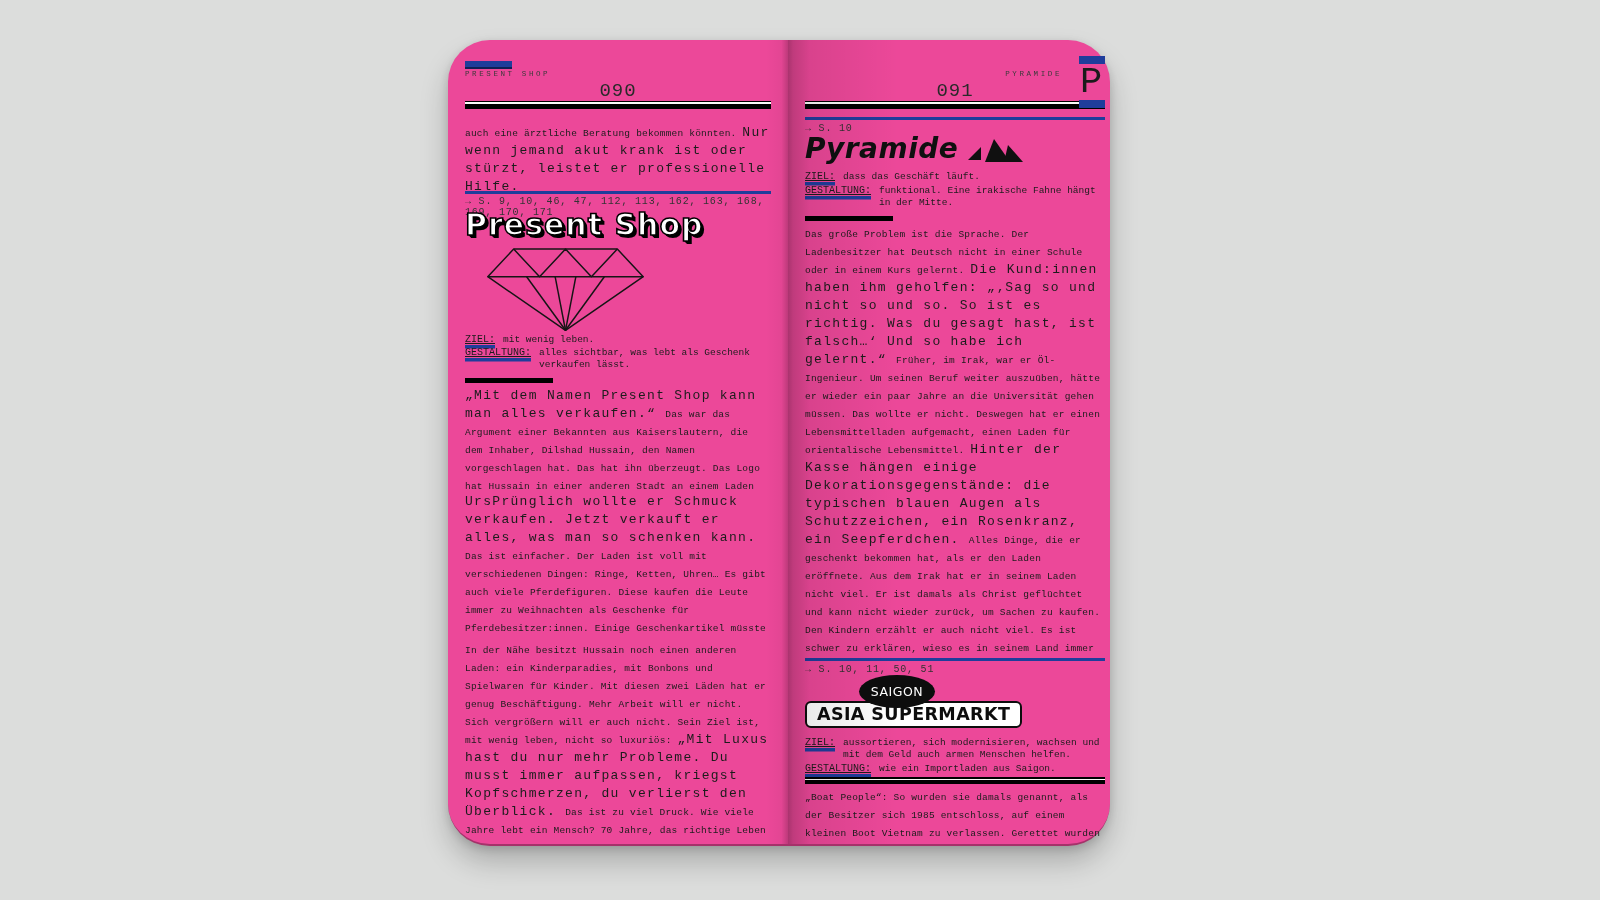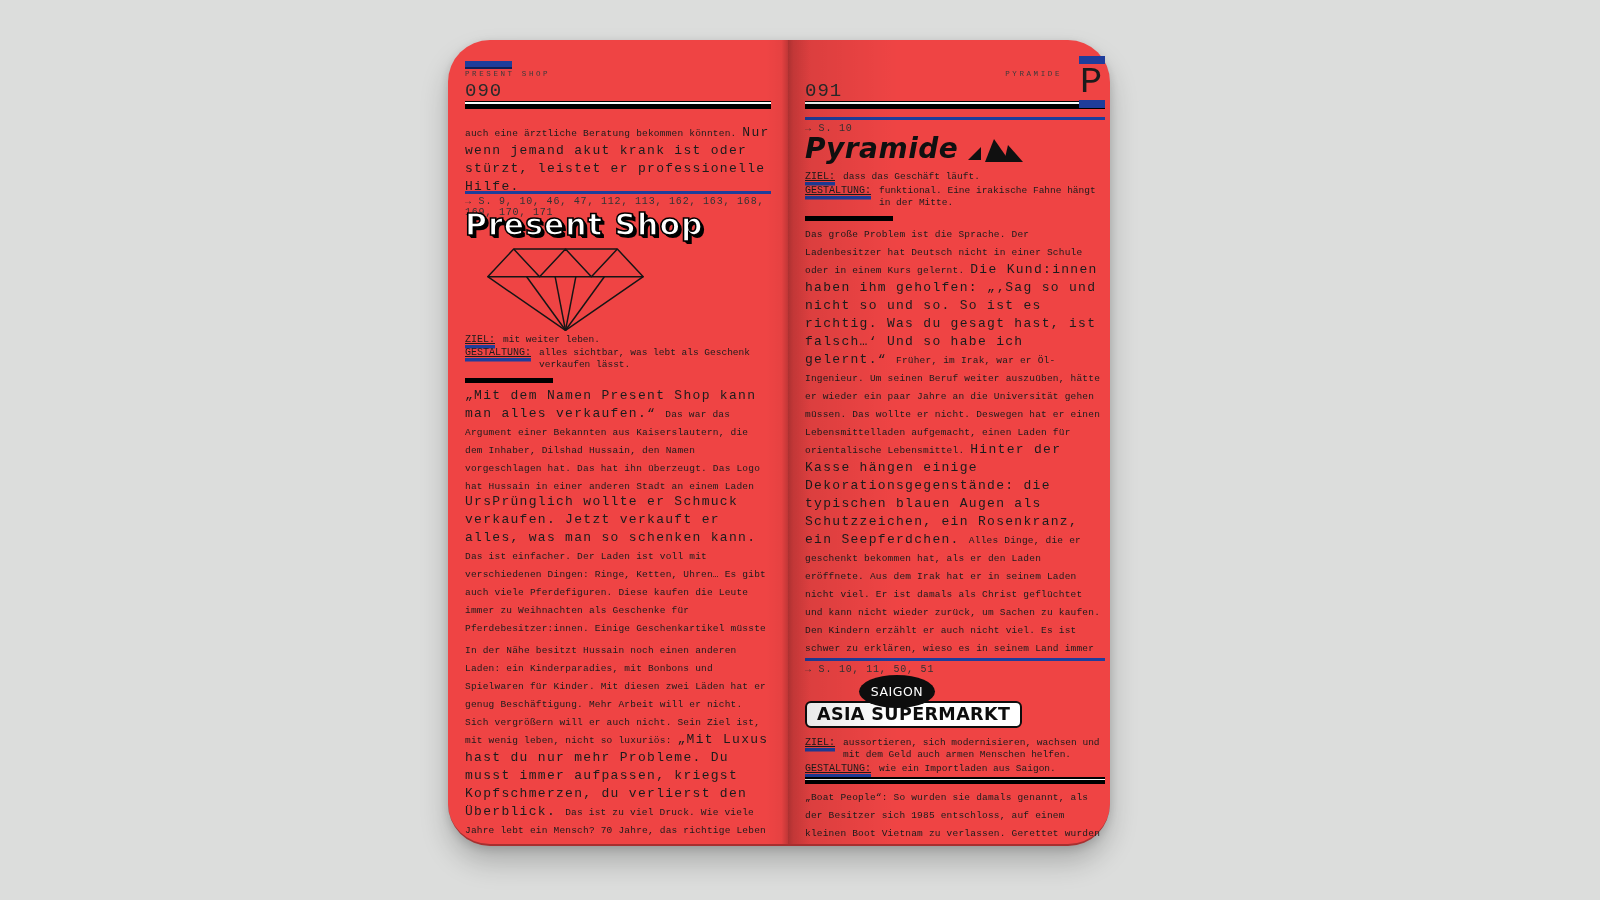--- a/index.html
+++ b/index.html
@@ -1,21 +1,21 @@
 <!DOCTYPE html>
 <html><head>
 <meta charset="utf-8">
 <style>
   * { margin:0; padding:0; box-sizing:border-box; }
   html,body { width:1600px; height:900px; overflow:hidden; }
   body { background:#dcdddc; font-family:"Liberation Mono","DejaVu Sans Mono",monospace; color:#1c1c1c; }
 
   .book {
     position:absolute; left:448px; top:40px; width:662px; height:806px;
-    background:#ef4444; border-radius:42px;
+    background:#ec4899; border-radius:42px;
     box-shadow:0 16px 28px rgba(0,0,0,0.22), 0 3px 8px rgba(0,0,0,0.14);
     border-bottom:2px solid rgba(0,0,0,0.30);
   }
   .fold {
     position:absolute; left:318px; top:0; width:44px; height:100%;
     background:linear-gradient(to right, rgba(0,0,0,0) 0%, rgba(0,0,0,0.04) 35%, rgba(0,0,0,0.20) 50%, rgba(0,0,0,0.10) 62%, rgba(0,0,0,0) 100%);
     pointer-events:none;
   }
   .fold-tint {
     position:absolute; left:340px; top:0; width:110px; height:100%;
@@ -23,21 +23,21 @@
     pointer-events:none;
   }
 
   .col { position:absolute; top:0; height:806px; }
   .col-left  { left:17px;  width:306px; }
   .col-right { left:357px; width:300px; }
   .col > * { position:absolute; left:0; width:100%; }
 
   .chip { width:47px; height:8px; background:#1f3d9b; border-bottom:2px solid #101f55; }
   .tab-label { font-size:7.5px; letter-spacing:2.6px; color:#3a3a3a; }
-  .page-num { font-size:19px; letter-spacing:1px; color:#2a2a2a; }
+  .page-num { font-size:19px; letter-spacing:1px; color:#2a2a2a;text-align:center; }
   .num-underline { display:inline-block; border-bottom:2.5px solid #1f3d9b; padding-bottom:1px; min-width:44px; }
 
   .rule-combo { height:8px;
     background:linear-gradient(to bottom,#000 0,#000 1.5px,#fbfbfa 1.5px,#fbfbfa 3px,#000 3px,#000 8px); }
   .rule-blue { height:2.5px; background:#1f3d9b; }
   .rule-short { width:88px !important; height:5px; background:#000; }
   .rule-double { height:7px;
     background:linear-gradient(to bottom,#000 0,#000 1.5px,#fbfbfa 1.5px,#fbfbfa 3px,#000 3px,#000 7px); }
 
   .crossref { font-size:10px; letter-spacing:0.8px; color:#333; }
@@ -100,21 +100,21 @@
         <path d="M40 14 L70 46 L100 14 L130 46 L160 14"></path>
         <path d="M55 46 L100 108"></path>
         <path d="M145 46 L100 108"></path>
         <path d="M88 46 L100 108"></path>
         <path d="M112 46 L100 108"></path>
       </svg>
     </div>
 
     <div class="info-row" style="top:294px">
       <span class="info-label">ZIEL:</span>
-      <span class="info-text">mit weiter leben.</span>
+      <span class="info-text">mit wenig leben.</span>
     </div>
     <div class="info-row" style="top:307px">
       <span class="info-label">GESTALTUNG:</span>
       <span class="info-text">alles sichtbar, was lebt als Geschenk verkaufen lässt.</span>
     </div>
 
     <div class="rule-short" style="top:338px"></div>
 
     <div class="para clip" style="top:346px; max-height:104px"><span class="run-e">„Mit dem Namen Present Shop kann man alles verkaufen.“ </span><span class="run-n">Das war das Argument einer Bekannten aus Kaiserslautern, die dem Inhaber, Dilshad Hussain, den Namen vorgeschlagen hat. Das hat ihn überzeugt. Das Logo hat Hussain in einer anderen Stadt an einem Laden gesehen und in dem Laden gleich nach dem Grafikbüro gefragt, angerufen, und schon hatte er dasselbe Logo.</span></div>
     <div class="para clip" style="top:452px; max-height:146px"><span class="run-e">UrsPrünglich wollte er Schmuck verkaufen. Jetzt verkauft er alles, was man so schenken kann. </span><span class="run-n">Das ist einfacher. Der Laden ist voll mit verschiedenen Dingen: Ringe, Ketten, Uhren… Es gibt auch viele Pferdefiguren. Diese kaufen die Leute immer zu Weihnachten als Geschenke für Pferdebesitzer:innen. Einige Geschenkartikel müsste er auch entfernen, weil sie sich nicht mehr gut verkaufen. Zum Beispiel indische Kleidung, die früher, als die Bollywood-Filme bekannt wurden, Mode waren.</span></div>

